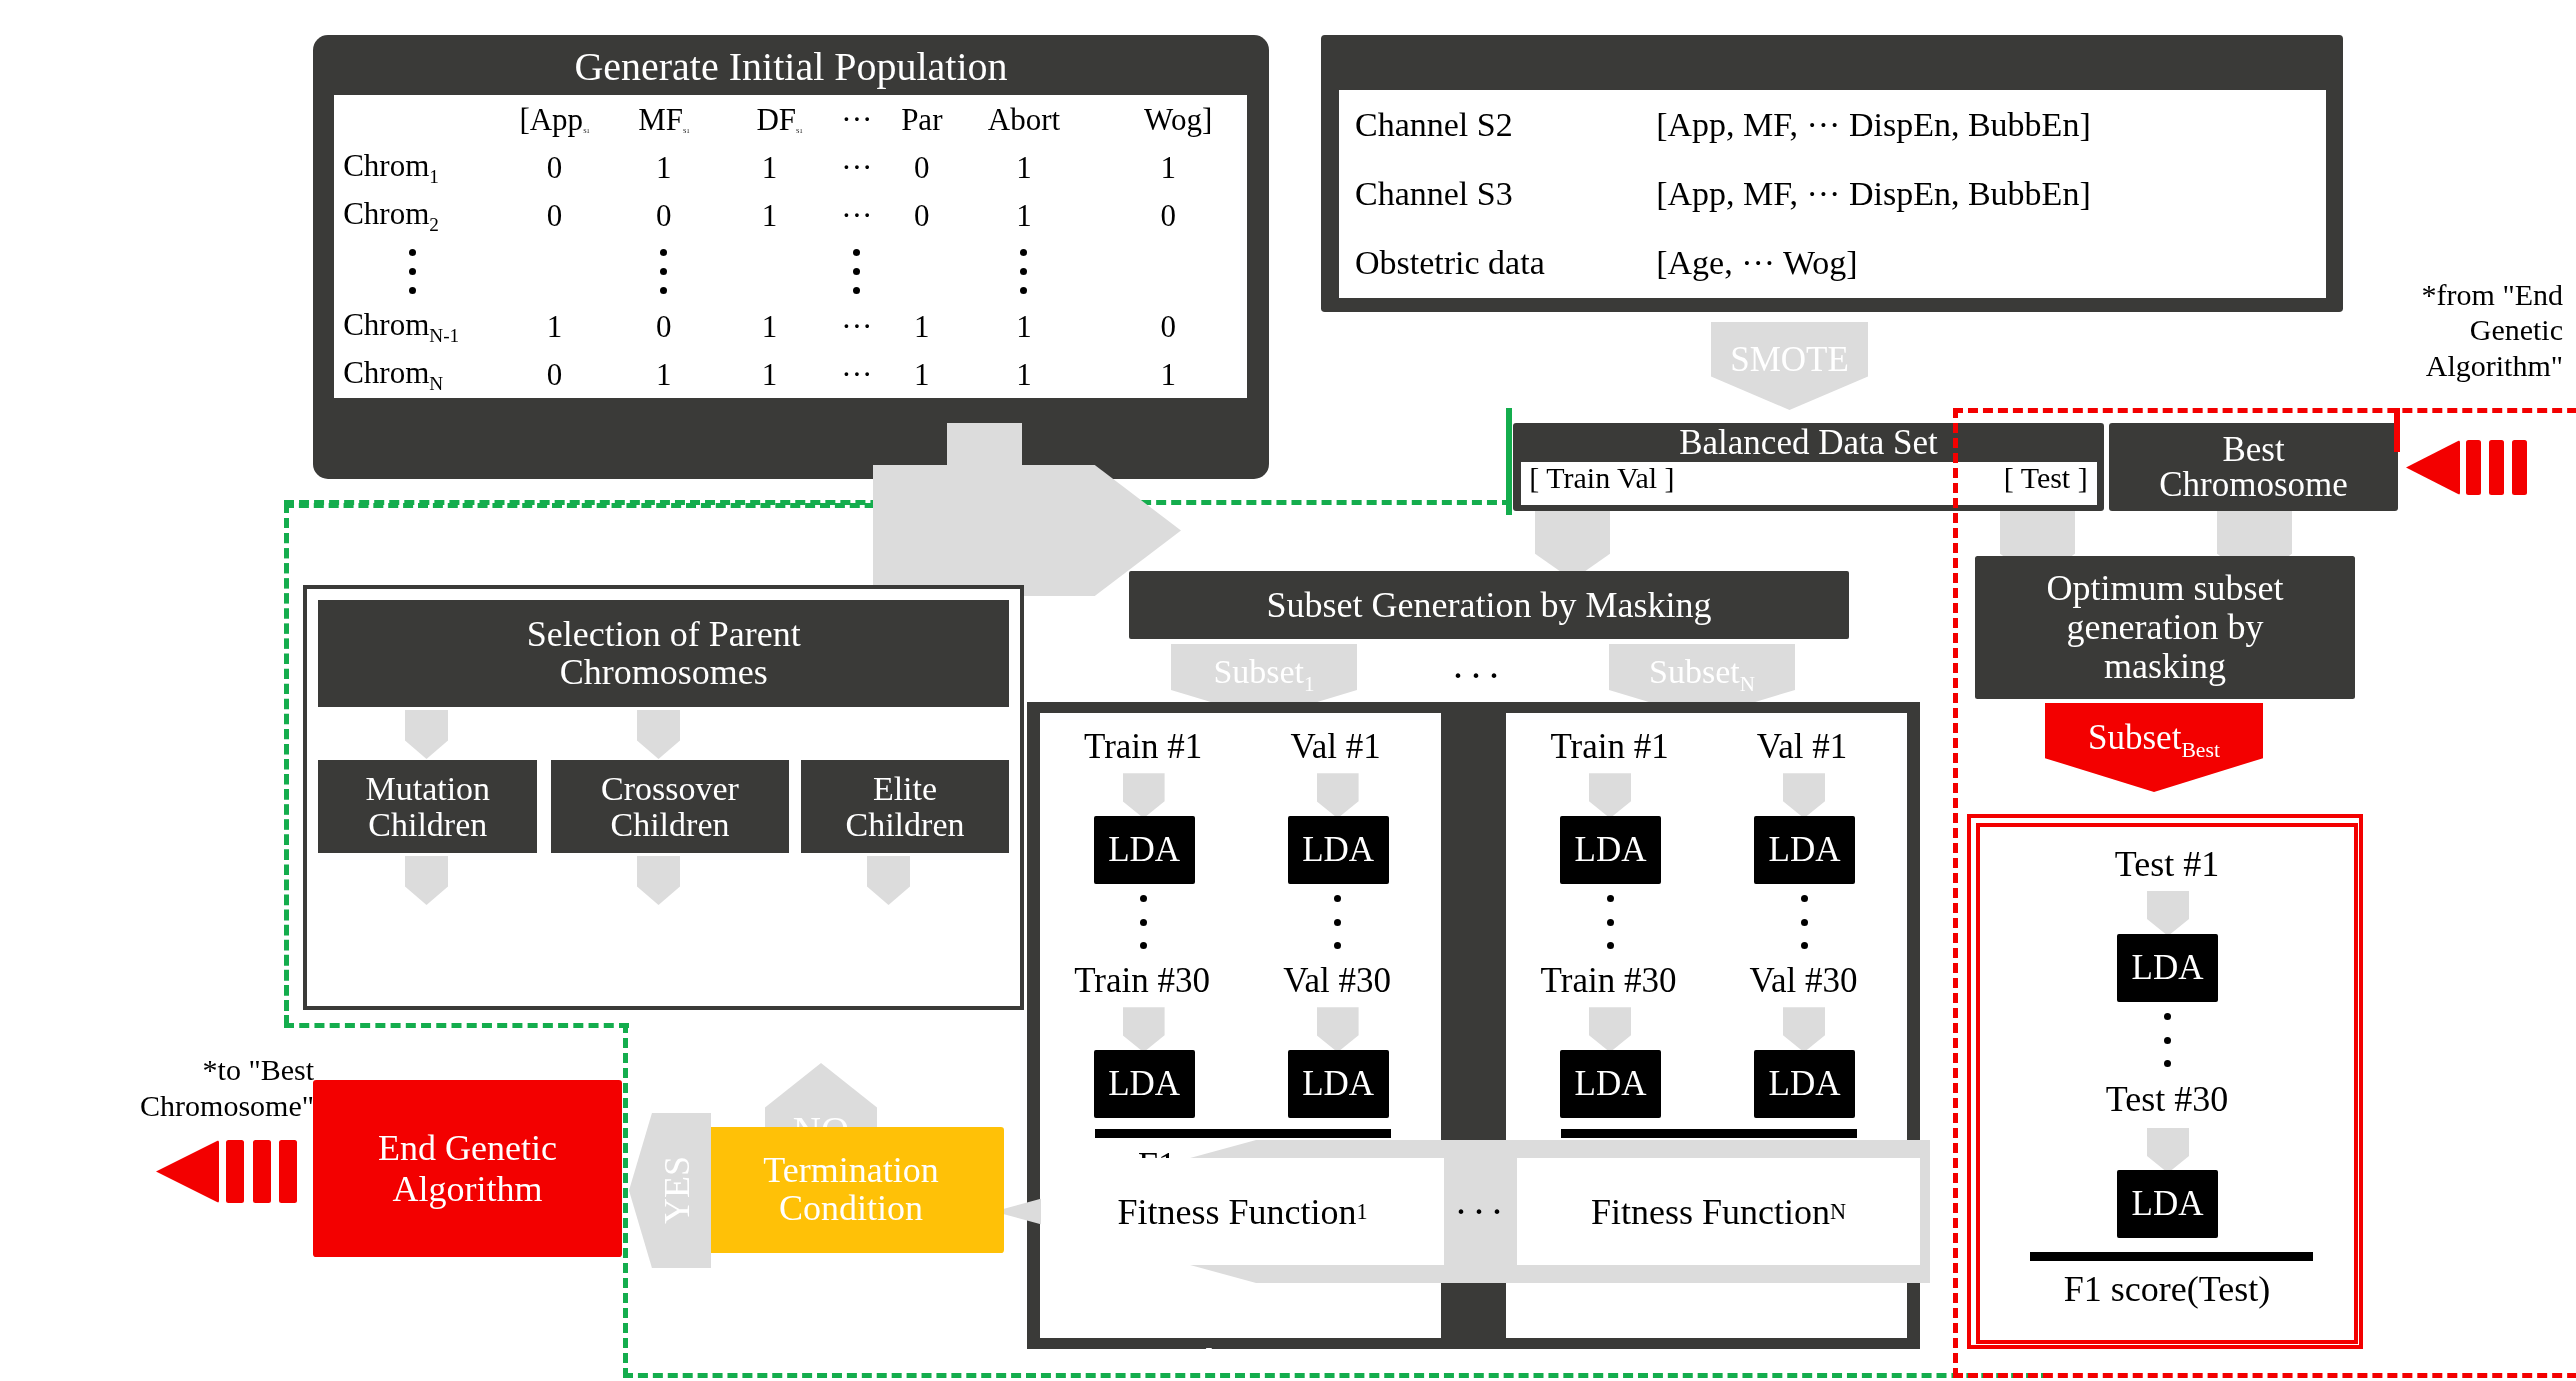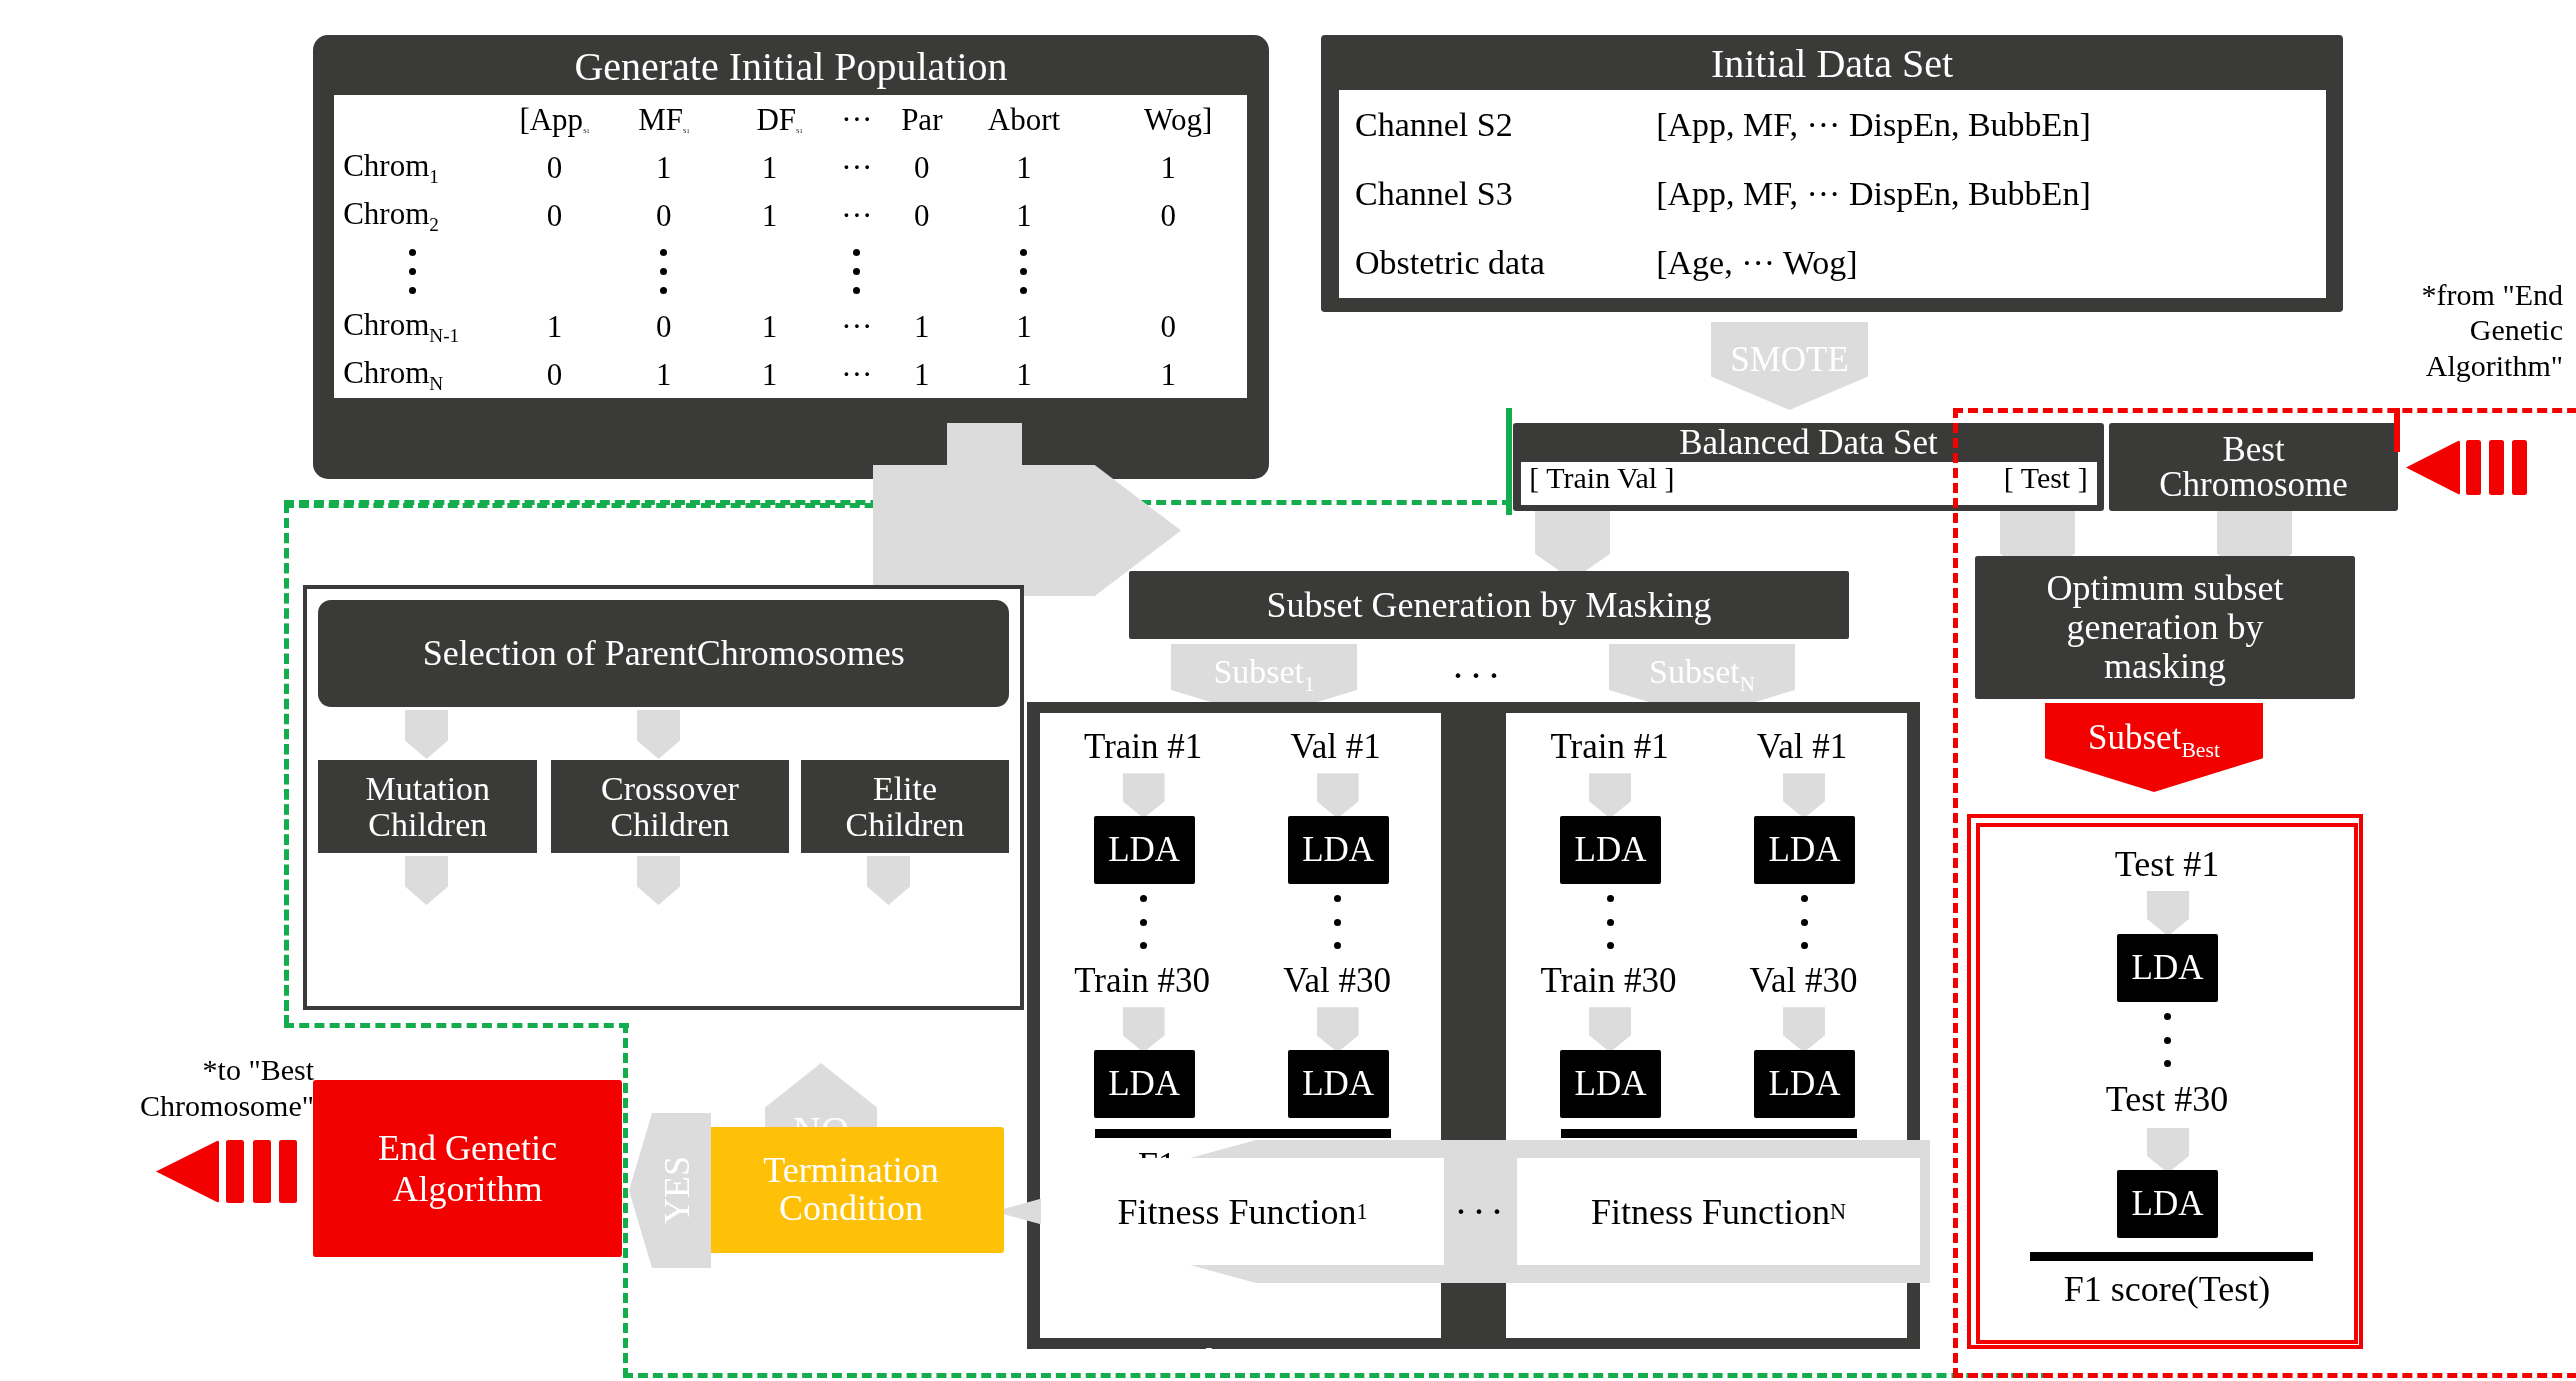--- a/index.html
+++ b/index.html
@@ -123,21 +123,20 @@
         <td style="font-size:31px;"><span>1</span></td>
         <td style="font-size:31px;"><span>1</span></td>
         <td style="font-size:31px;"><span>1</span></td>
       </tr>
     </tbody>
       </table>
   </div>
 </div>
 
 <div class="abs dark" style="left:1321px;top:35px;width:1022px;height:277px;border-radius:3.8px;">
-  <div class="abs ctr" style="left:0;top:3.8px;width:100%;height:49px;font-size:40px;">Initial Data Set</div>
   <div class="abs white" style="left:17.6px;top:55px;width:987px;height:208px;">
     <table class="grid">
       <tbody>
       <tr>
         <td style="text-align:left;padding-left:16.4px;font-size:34px;">Channel S2</td>
         <td style="text-align:left;font-size:34px;">[App, MF, ··· DispEn, BubbEn]</td>
       </tr>
       <tr>
         <td style="text-align:left;padding-left:16.4px;font-size:34px;">Channel S3</td>
         <td style="text-align:left;font-size:34px;">[App, MF, ··· DispEn, BubbEn]</td>
@@ -187,21 +186,21 @@
 <div class="abs" style="left:284px;top:1023px;width:345px;height:5.7px;border-top:5.7px dashed #14ad4d;"></div>
 
 <div class="abs" style="left:1953px;top:408px;width:714px;height:970px;border-left:5.7px dashed #f30000;border-top:5.7px dashed #f30000;border-bottom:5.7px dashed #f30000;"></div>
 <div class="abs rline" style="left:2394px;top:408px;width:5.7px;height:44px;"></div>
 
 <div class="abs arw-d" style="left:947px;top:423px;width:75px;height:72px;"></div>
 <div class="abs arw-r" style="left:873px;top:465px;width:308px;height:131px;"></div>
 <div class="abs arw-u" style="left:947px;top:599px;width:75px;height:72px;"></div>
 
 <div class="abs wsolid" style="left:303px;top:585px;width:721px;height:425px;">
-  <div class="abs dark ctr" style="left:11.3px;top:11.3px;width:691px;height:107px;flex-direction:row;font-size:36px;line-height:1.05;border-radius:13px;">
+  <div class="abs dark ctr" style="left:11.3px;top:11.3px;width:691px;height:107px;flex-direction:column;font-size:36px;line-height:1.05;">
     <span>Selection of Parent</span>
     <span>Chromosomes</span>
   </div>
   <div class="abs arw-d" style="left:98px;top:121px;width:43px;height:49px;"></div>
   <div class="abs arw-d" style="left:330px;top:121px;width:43px;height:49px;"></div>
 
   <div class="abs dark ctr" style="left:11.3px;top:171px;width:219px;height:93px;flex-direction:column;font-size:34px;line-height:1.05;">
     <span>Mutation</span>
     <span>Children</span>
   </div>

